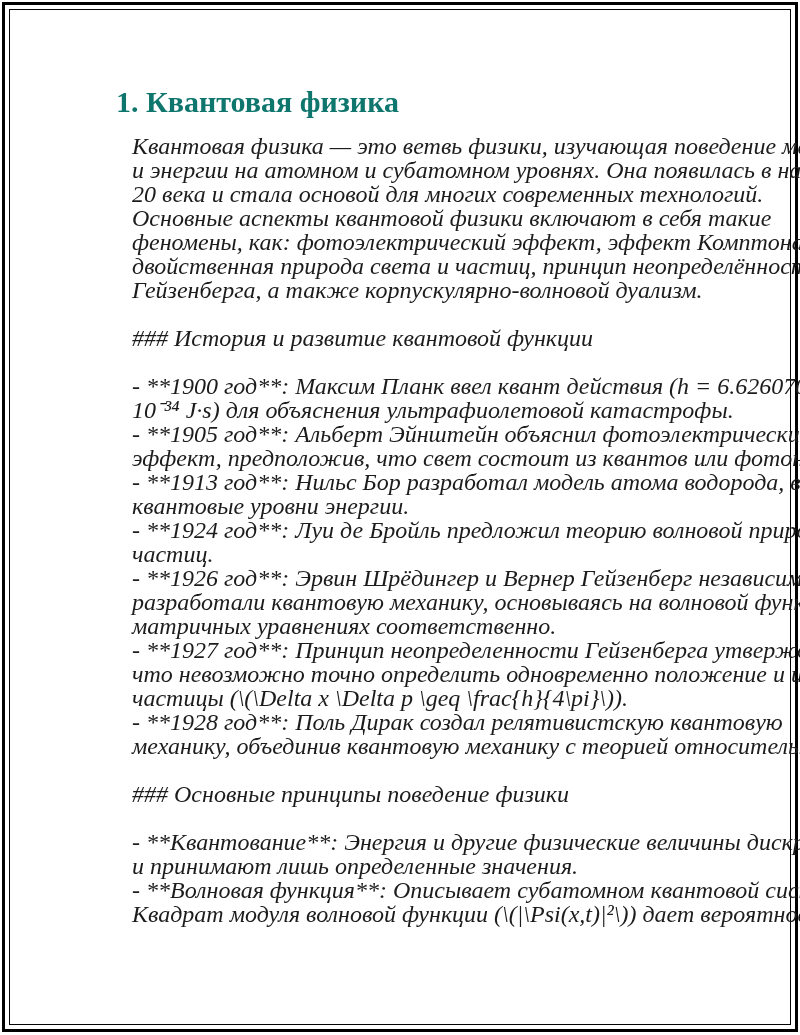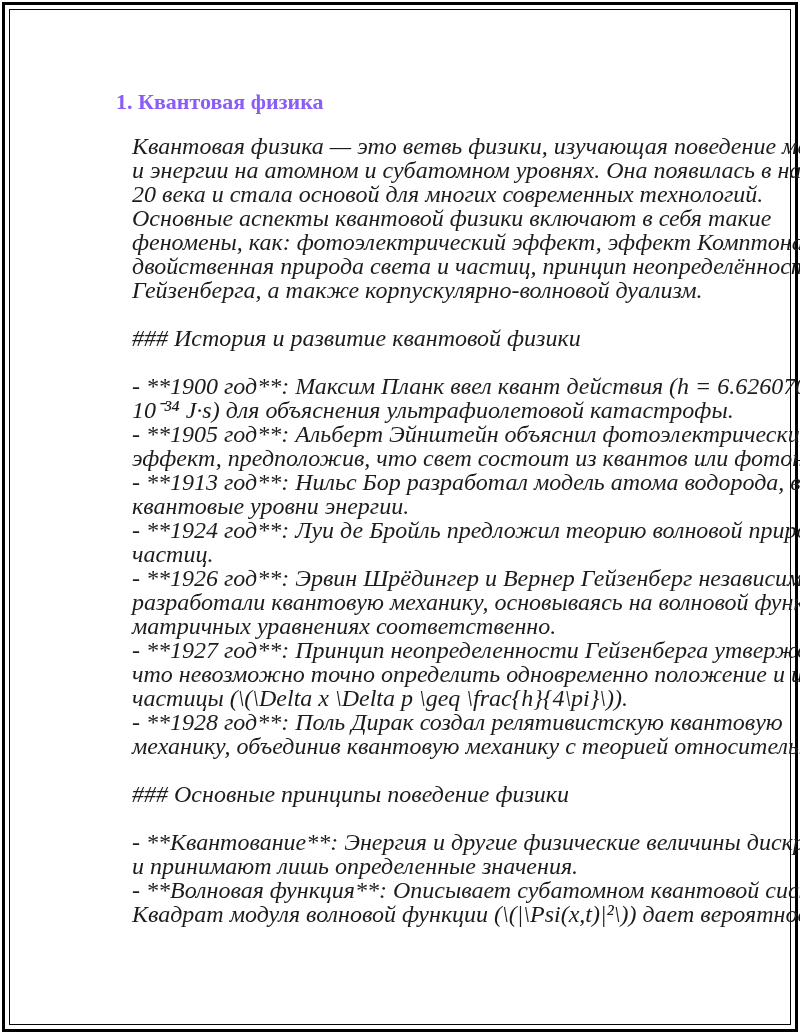--- a/index.html
+++ b/index.html
@@ -27,24 +27,24 @@
     pointer-events: none;
   }
   .content {
     position: absolute;
     left: 116px;
     top: 88px;
     width: 572px;
     color: #1c1c1c;
   }
   .doc-title {
-    font-size: 22px;
+    font-size: 30px;
     line-height: 28px;
     font-weight: 700;
-    color: #8b5cf6;
+    color: #0f766e;
     margin: 0 0 18px 0;
     white-space: pre;
   }
   .text-block {
     font-size: 24px;
     line-height: 24px;
     white-space: pre;
     margin: 0 0 24px 16px;
     font-style: italic;
   }
@@ -63,21 +63,21 @@
     <h1 class="doc-title">1. Квантовая физика</h1>
 
     <div class="text-block">Квантовая физика — это ветвь физики, изучающая поведение материи
 и энергии на атомном и субатомном уровнях. Она появилась в начале
 20 века и стала основой для многих современных технологий.
 Основные аспекты квантовой физики включают в себя такие
 феномены, как: фотоэлектрический эффект, эффект Комптона,
 двойственная природа света и частиц, принцип неопределённости
 Гейзенберга, а также корпускулярно-волновой дуализм.</div>
 
-    <div class="text-block">### История и развитие квантовой физики</div>
+    <div class="text-block">### История и развитие квантовой функции</div>
 
     <div class="text-block">- **1900 год**: Максим Планк ввел квант действия (h = 6.62607015 ×
 10⁻³⁴ J·s) для объяснения ультрафиолетовой катастрофы.
 - **1905 год**: Альберт Эйнштейн объяснил фотоэлектрический
 эффект, предположив, что свет состоит из квантов или фотонов.
 - **1913 год**: Нильс Бор разработал модель атома водорода, вводя
 квантовые уровни энергии.
 - **1924 год**: Луи де Бройль предложил теорию волновой природы
 частиц.
 - **1926 год**: Эрвин Шрёдингер и Вернер Гейзенберг независимо

